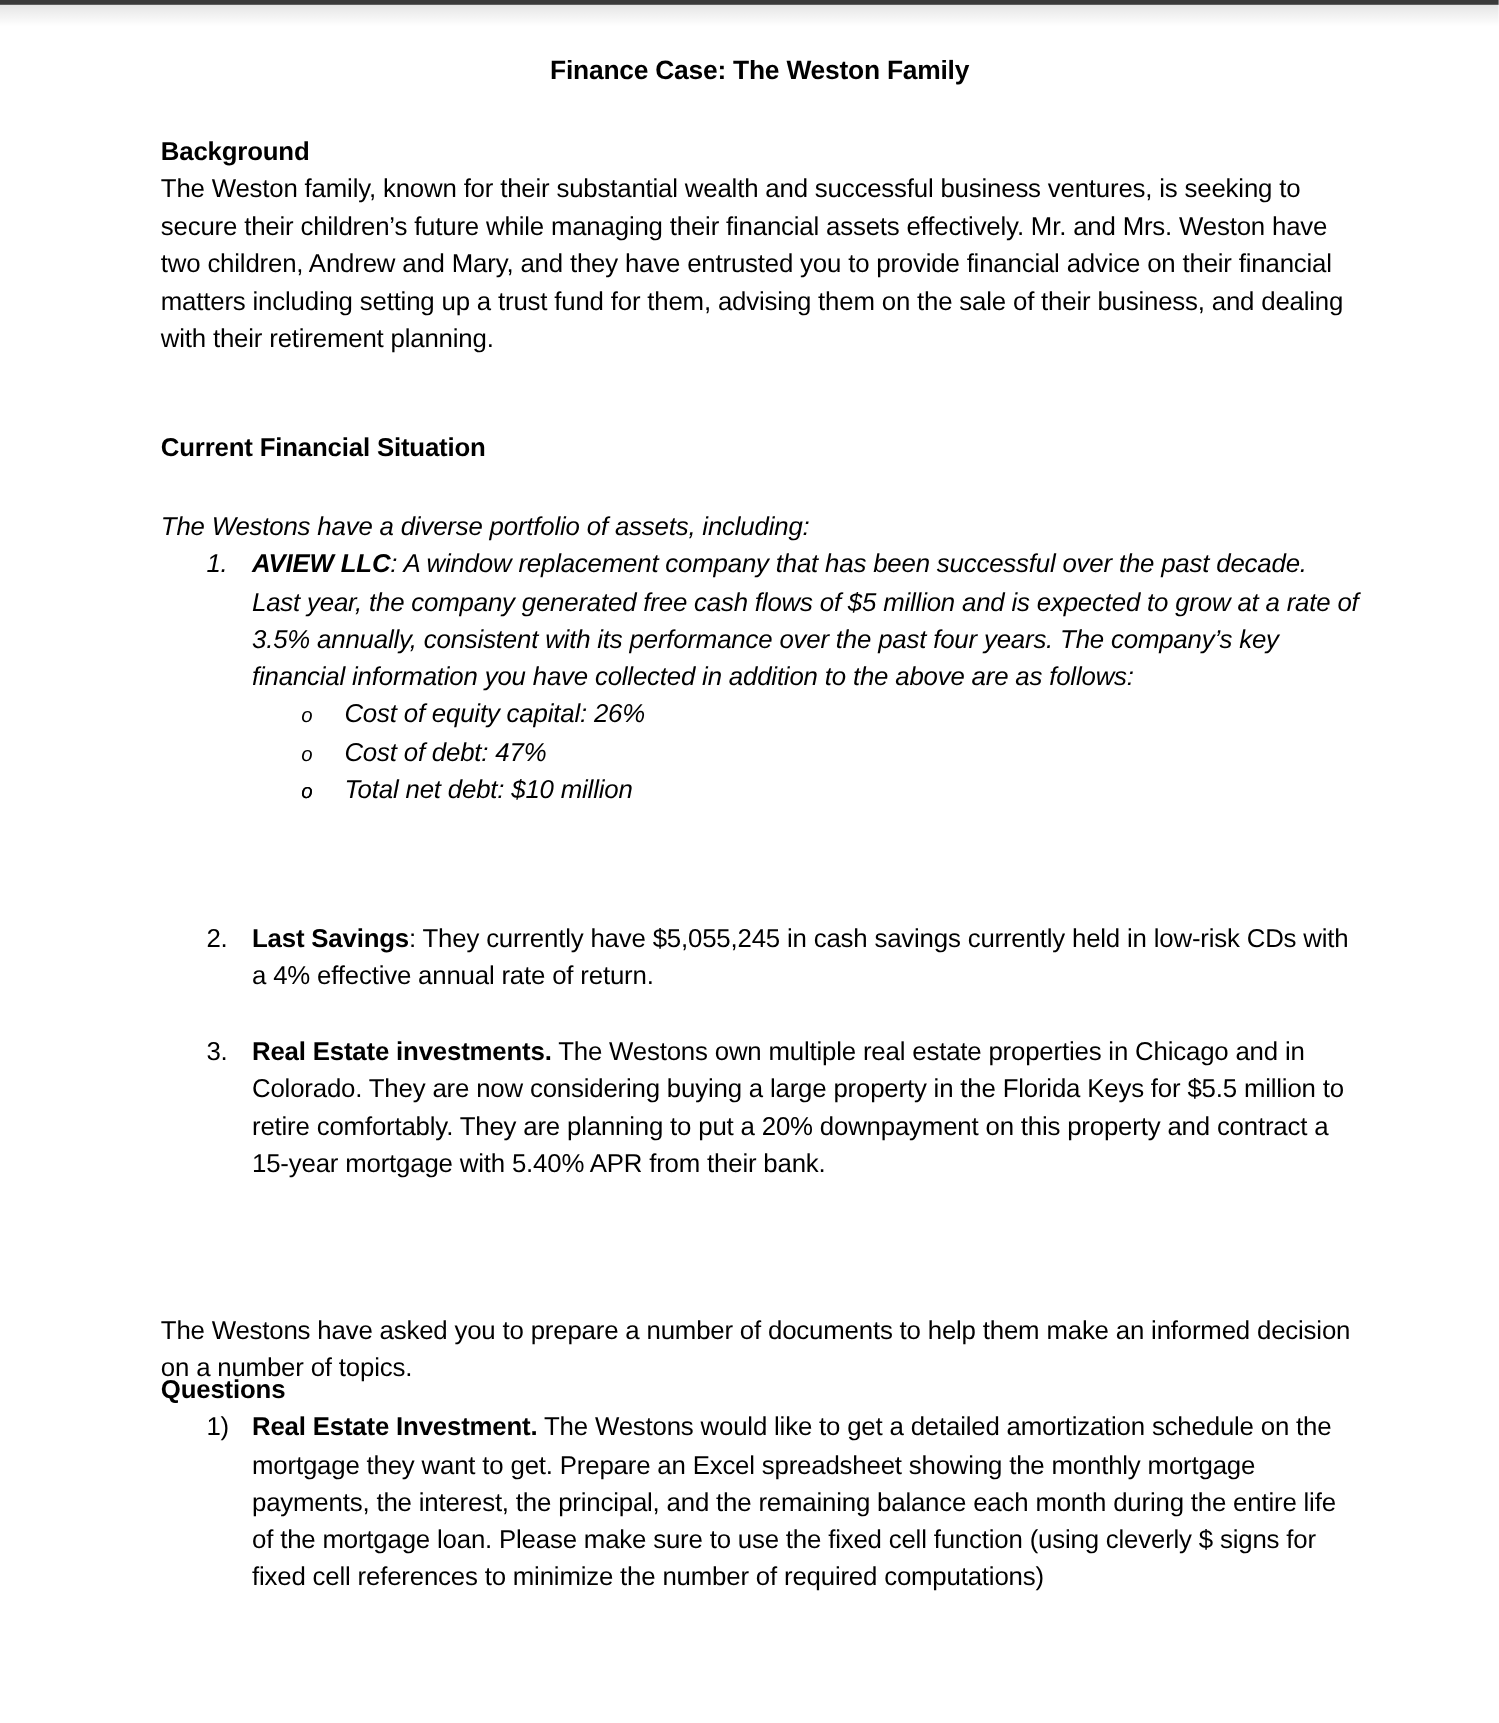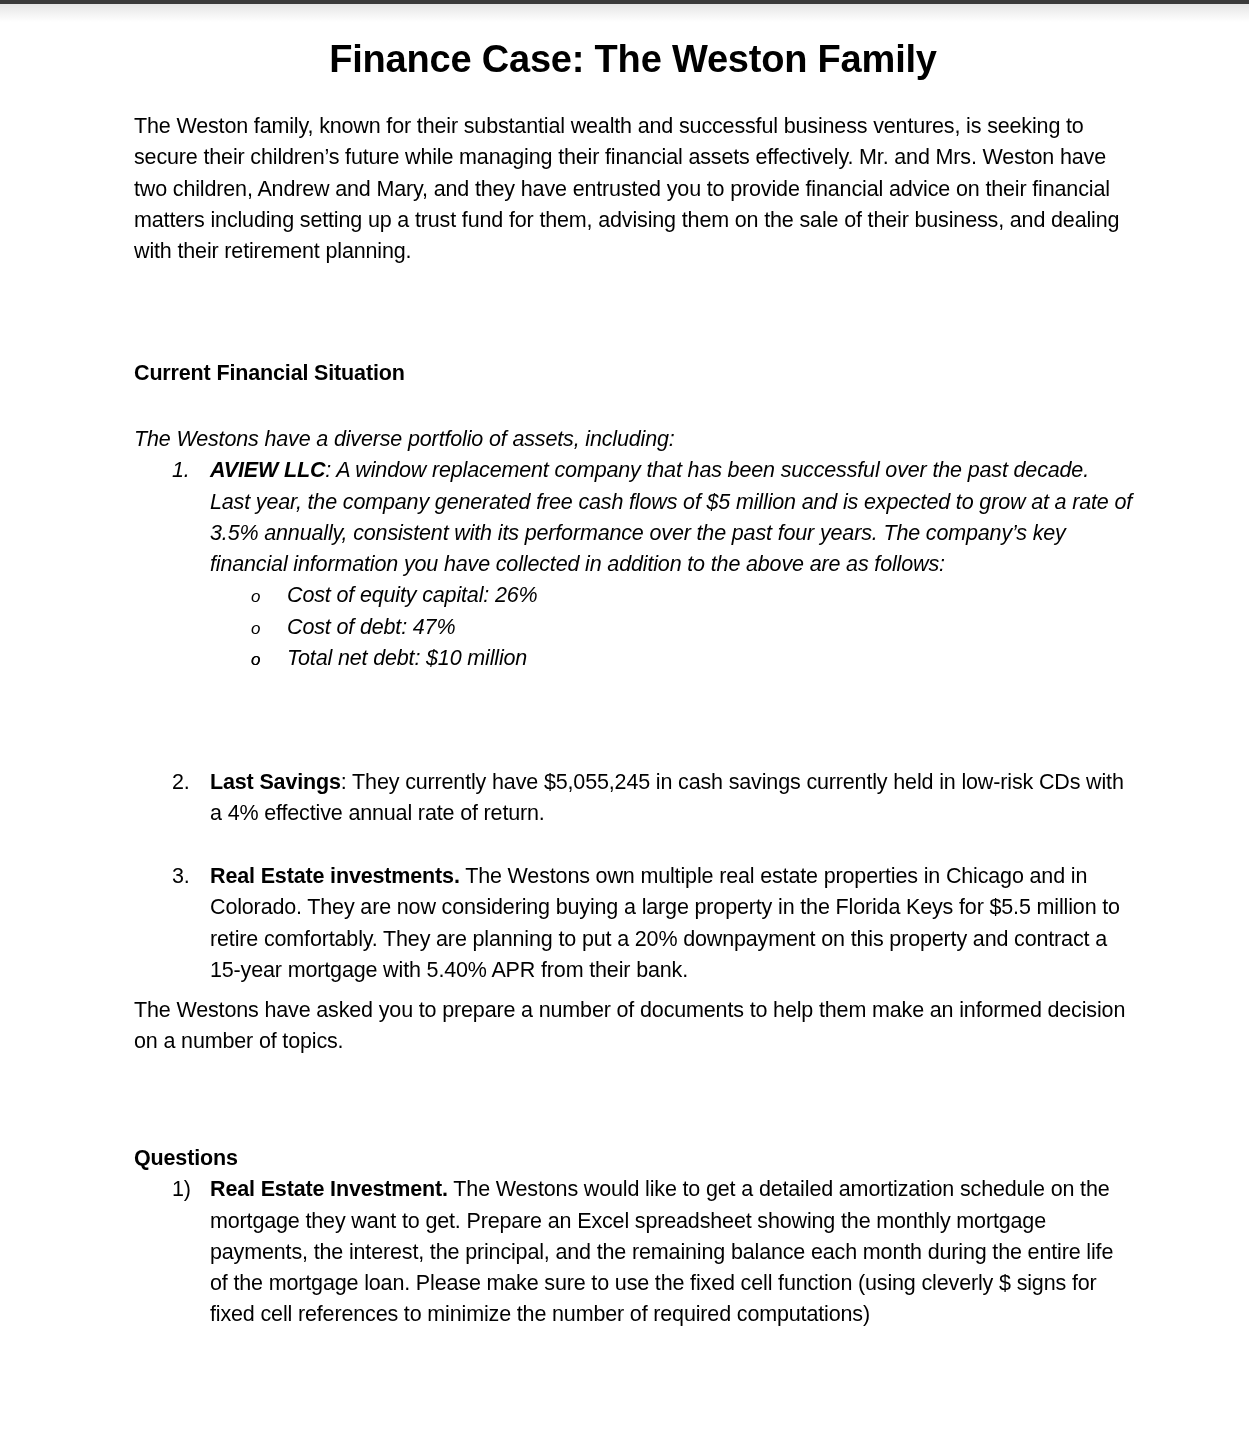--- a/index.html
+++ b/index.html
@@ -23,21 +23,21 @@
     .page {
       position: absolute; left: 134px; top: 0; width: 1000px;
       font-size: 21.5px;
       line-height: 31.3px;
       letter-spacing: -0.15px;
     }
     .title {
       position: absolute; left: 0; top: 38px; width: 998px;
       text-align: center;
       font-weight: bold;
-      font-size: 38px;
+      font-size: 22px;
       line-height: 42px;
       letter-spacing: -0.2px;
     }
     .block { position: absolute; left: 0; width: 1000px; }
     .heading { font-weight: bold; }
     p { margin: 0; }
     .num-item { position: relative; padding-left: 76px; }
     .num-item .num {
       position: absolute; left: 38px; top: 0;
     }
@@ -52,20 +52,21 @@
 <body>
 
 <div class="top-bar"></div>
 <div class="top-shadow"></div>
 
 <div class="page">
 
   <div class="title">Finance Case: The Weston Family</div>
 
   <div class="block" style="top:111px;">
+    <p class="heading">Background</p>
     <p>The Weston family, known for their substantial wealth and successful business ventures, is seeking to secure their children’s future while managing their financial assets effectively. Mr. and Mrs. Weston have two children, Andrew and Mary, and they have entrusted you to provide financial advice on their financial matters including setting up a trust fund for them, advising them on the sale of their business, and dealing with their retirement planning.</p>
   </div>
 
   <div class="block" style="top:358px;">
     <p class="heading">Current Financial Situation</p>
   </div>
 
   <div class="block" style="top:424px;font-style:italic;">
     <p>The Westons have a diverse portfolio of assets, including:</p>
 
@@ -98,21 +99,21 @@
     </div>
   </div>
 
   <div class="block" style="top:861px;">
     <div class="num-item">
       <span class="num">3.</span>
       <span class="bold">Real Estate investments.</span><span></span><span> The Westons own multiple real estate properties in Chicago and in Colorado. They are now considering buying a large property in the Florida Keys for $5.5 million to retire comfortably. They are planning to put a 20% downpayment on this property and contract a 15-year mortgage with 5.40% APR from their bank.</span>
     </div>
   </div>
 
-  <div class="block" style="top:995px;">
+  <div class="block" style="top:1094px;">
     <p>The Westons have asked you to prepare a number of documents to help them make an informed decision on a number of topics.</p>
   </div>
 
   <div class="block" style="top:1143px;">
     <p class="heading">Questions</p>
     <div class="num-item">
       <span class="num">1)</span>
       <span class="bold">Real Estate Investment.</span><span> The Westons would like to get a detailed amortization schedule on the mortgage they want to get. Prepare an Excel spreadsheet showing the monthly mortgage payments, the interest, the principal, and the remaining balance each month during the entire life of the mortgage loan. Please make sure to use the fixed cell function (using cleverly $ signs for fixed cell references to minimize the number of required computations)</span>
     </div>
   </div>

